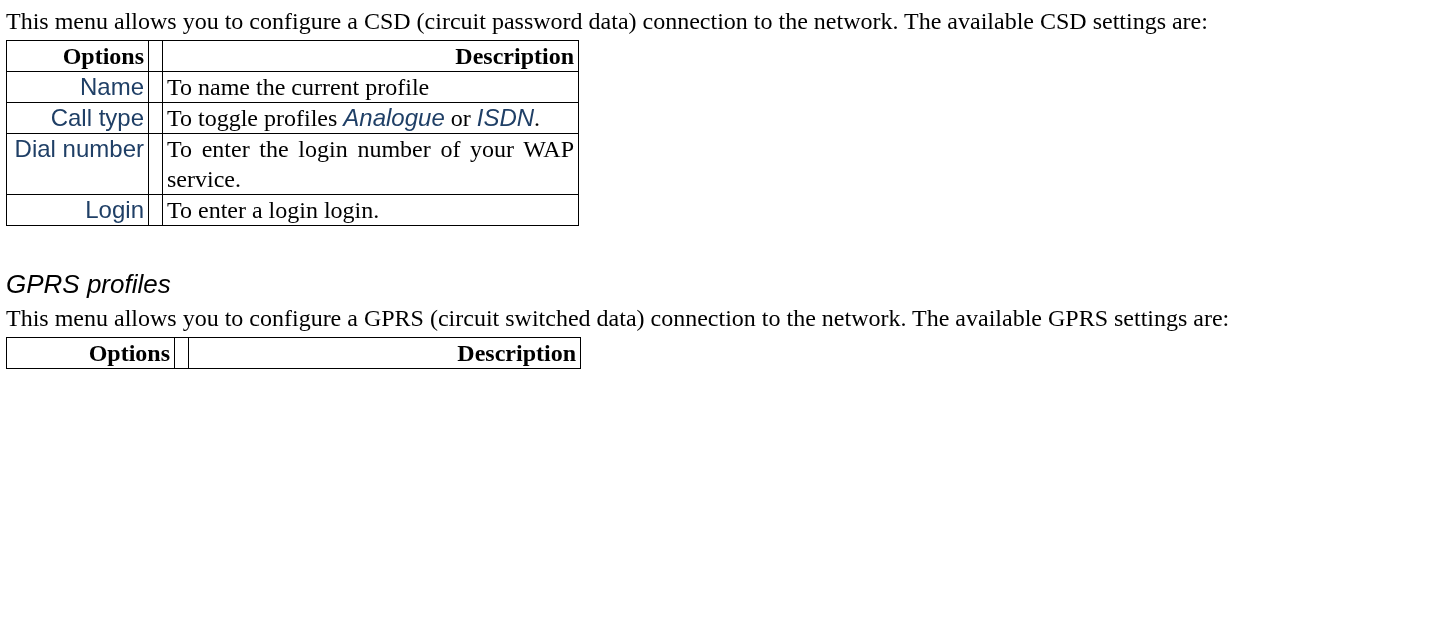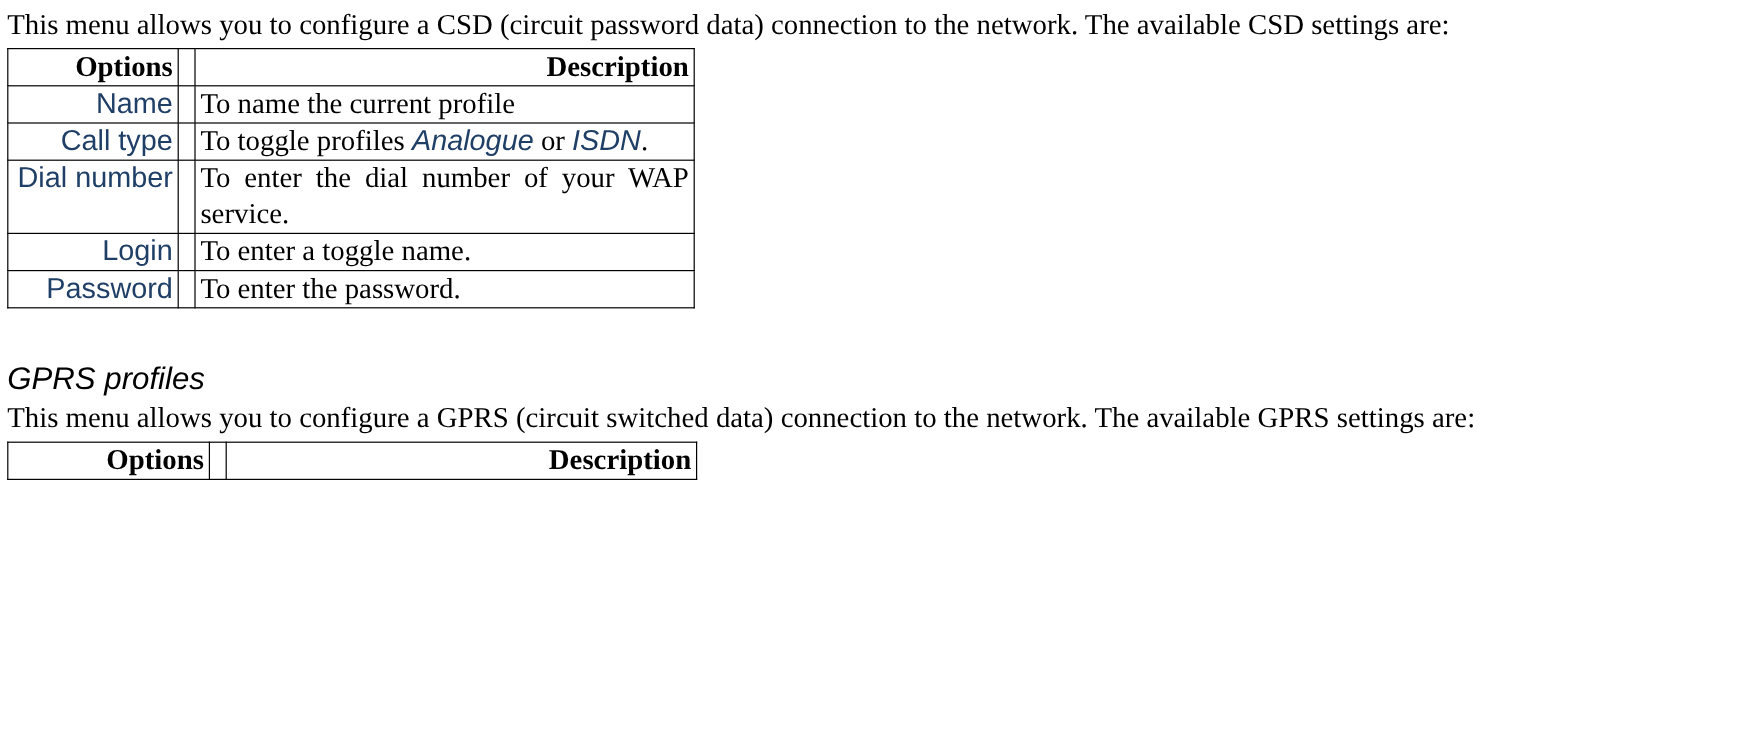--- a/index.html
+++ b/index.html
@@ -90,31 +90,26 @@
     <td class="desc-cell">To name the current profile</td>
   </tr>
   <tr>
     <td><span class="option-term">Call type</span></td>
     <td class="gap-cell"></td>
     <td class="desc-cell"><span>To toggle profiles </span><span class="inline-term">Analogue</span><span> or </span><span class="inline-term">ISDN</span><span>.</span></td>
   </tr>
   <tr>
     <td><span class="option-term">Dial number</span></td>
     <td class="gap-cell"></td>
-    <td class="desc-cell">To enter the dial number of your WAP service.</td>
+    <td class="desc-cell">To enter the login number of your WAP service.</td>
   </tr>
   <tr>
     <td><span class="option-term">Login</span></td>
     <td class="gap-cell"></td>
-    <td class="desc-cell">To enter a toggle name.</td>
-  </tr>
-  <tr>
-    <td><span class="option-term">Password</span></td>
-    <td class="gap-cell"></td>
-    <td class="desc-cell">To enter the password.</td>
+    <td class="desc-cell">To enter a login login.</td>
   </tr>
 </tbody>
   </table>
 
 <div class="section-heading">GPRS profiles</div>
 
 <p class="para">This menu allows you to configure a GPRS (circuit switched data) connection to the network. The available GPRS settings are:</p>
 
 <table class="settings-table settings-table-2">
   <colgroup>

